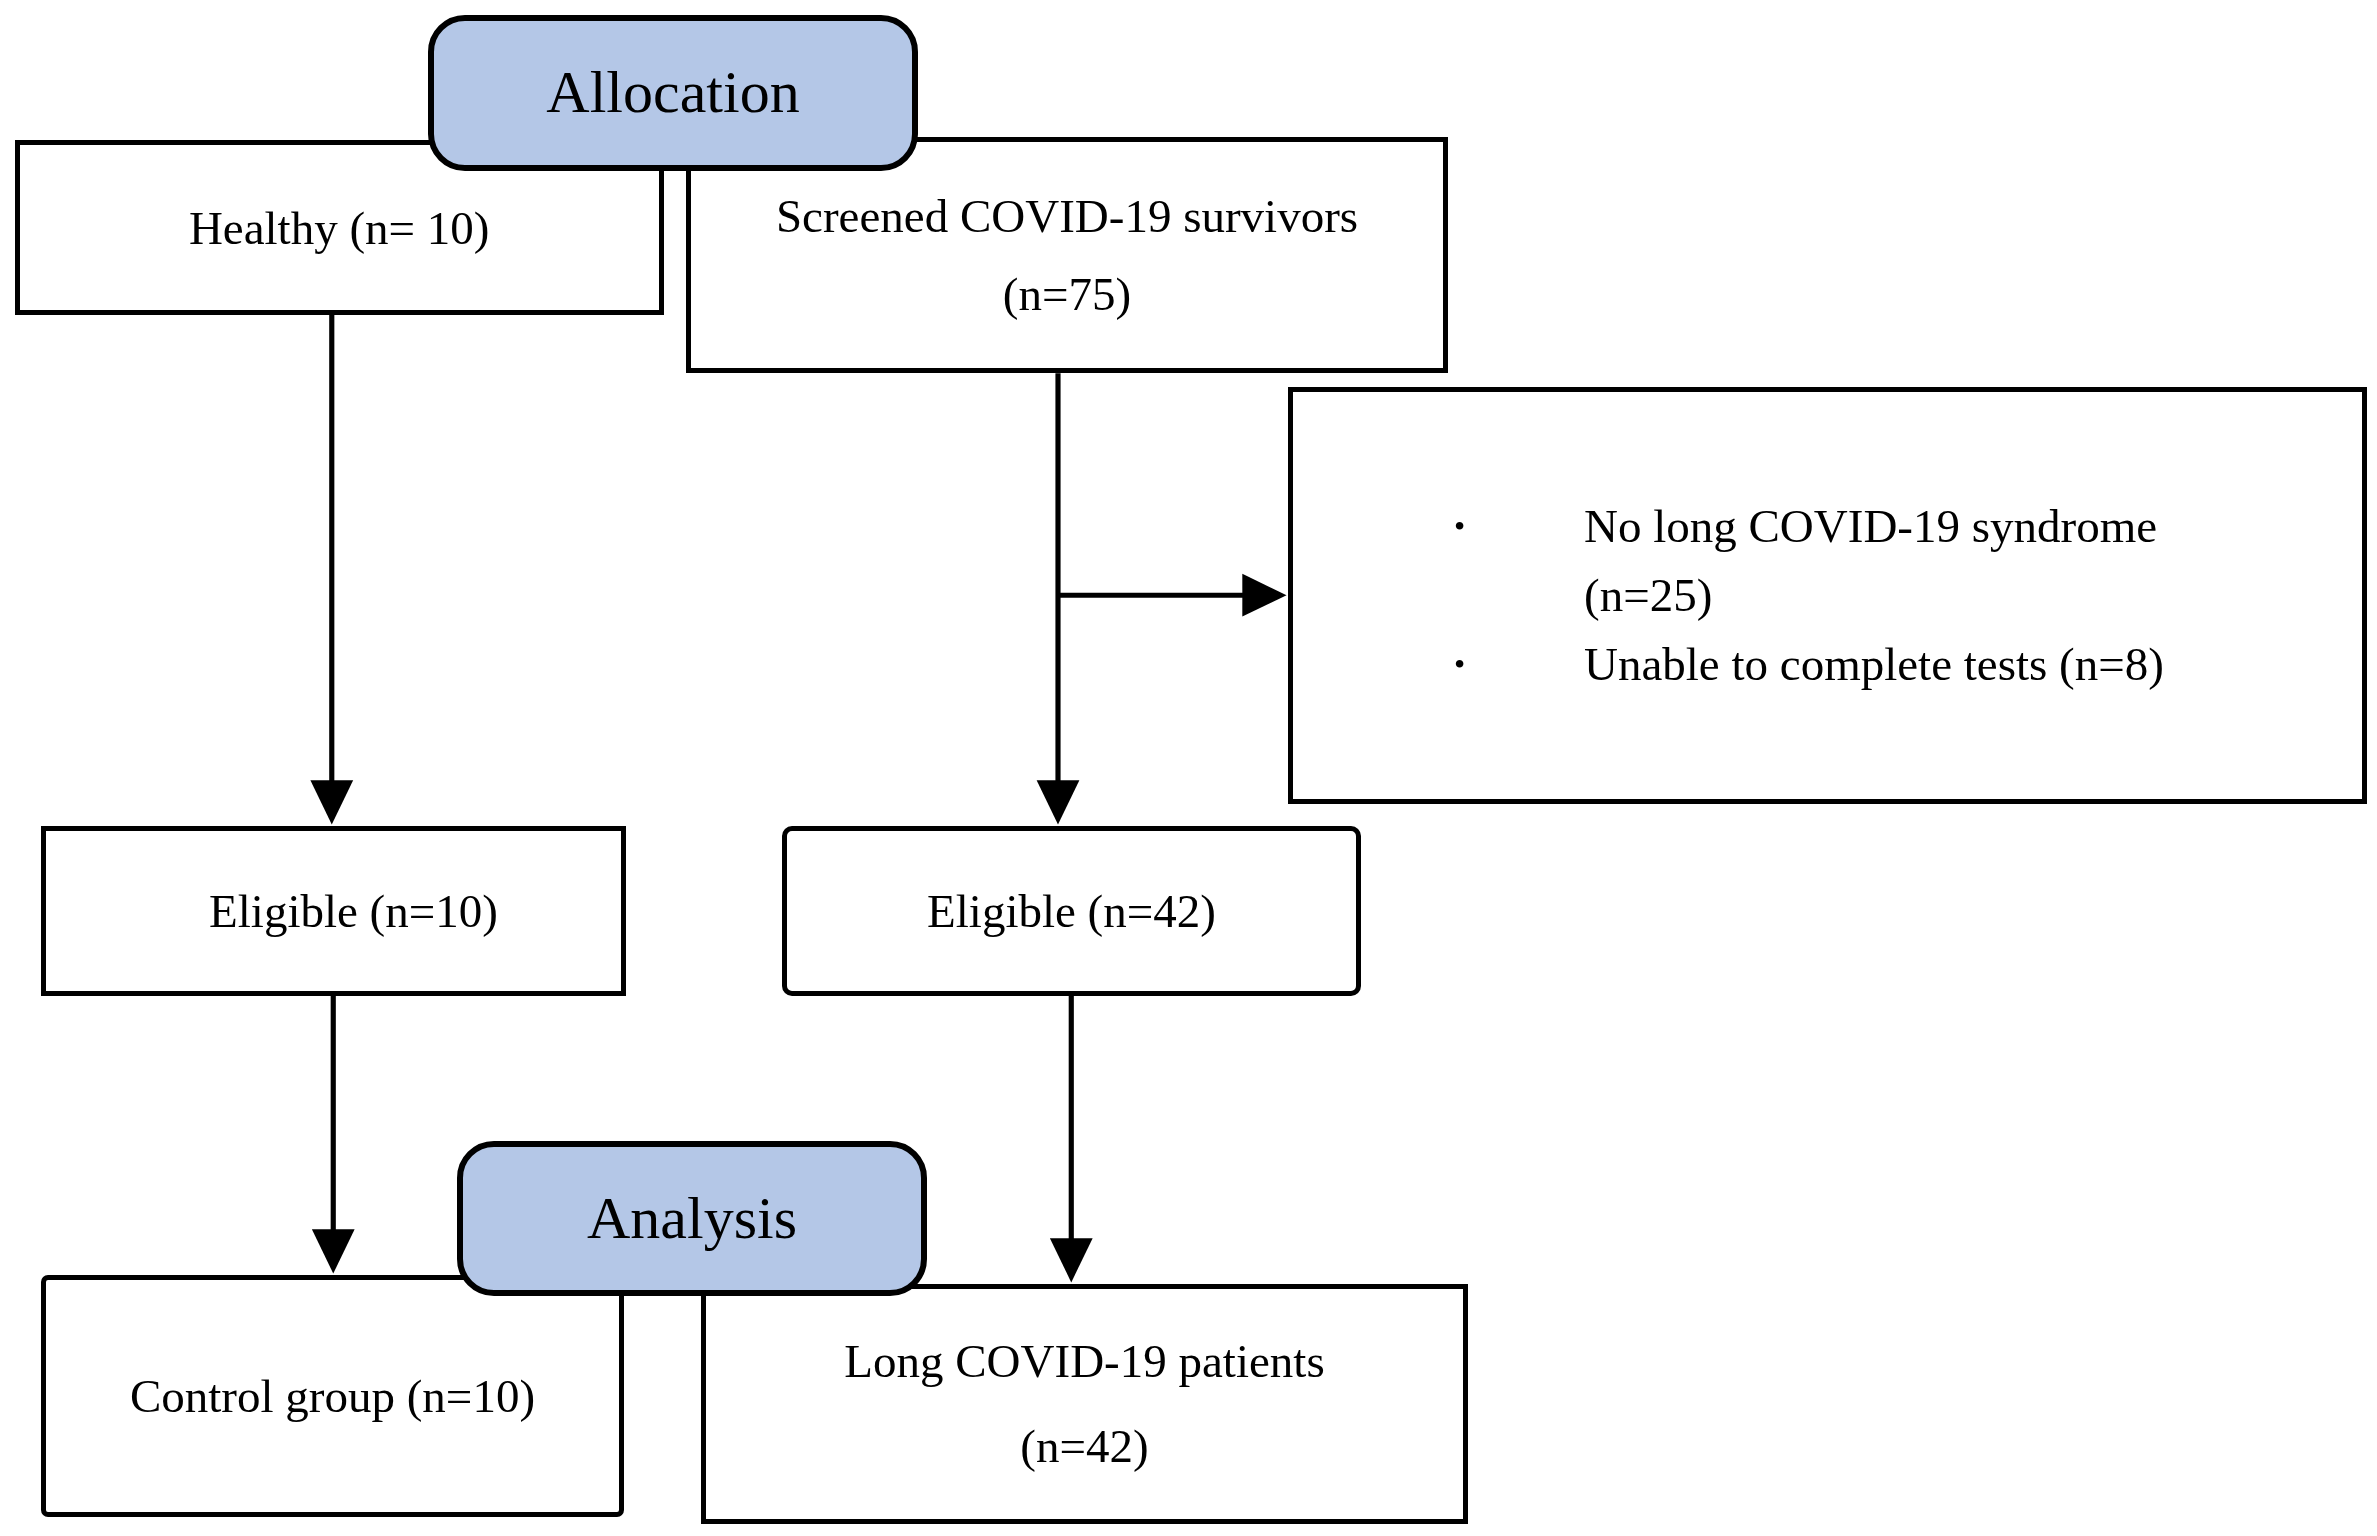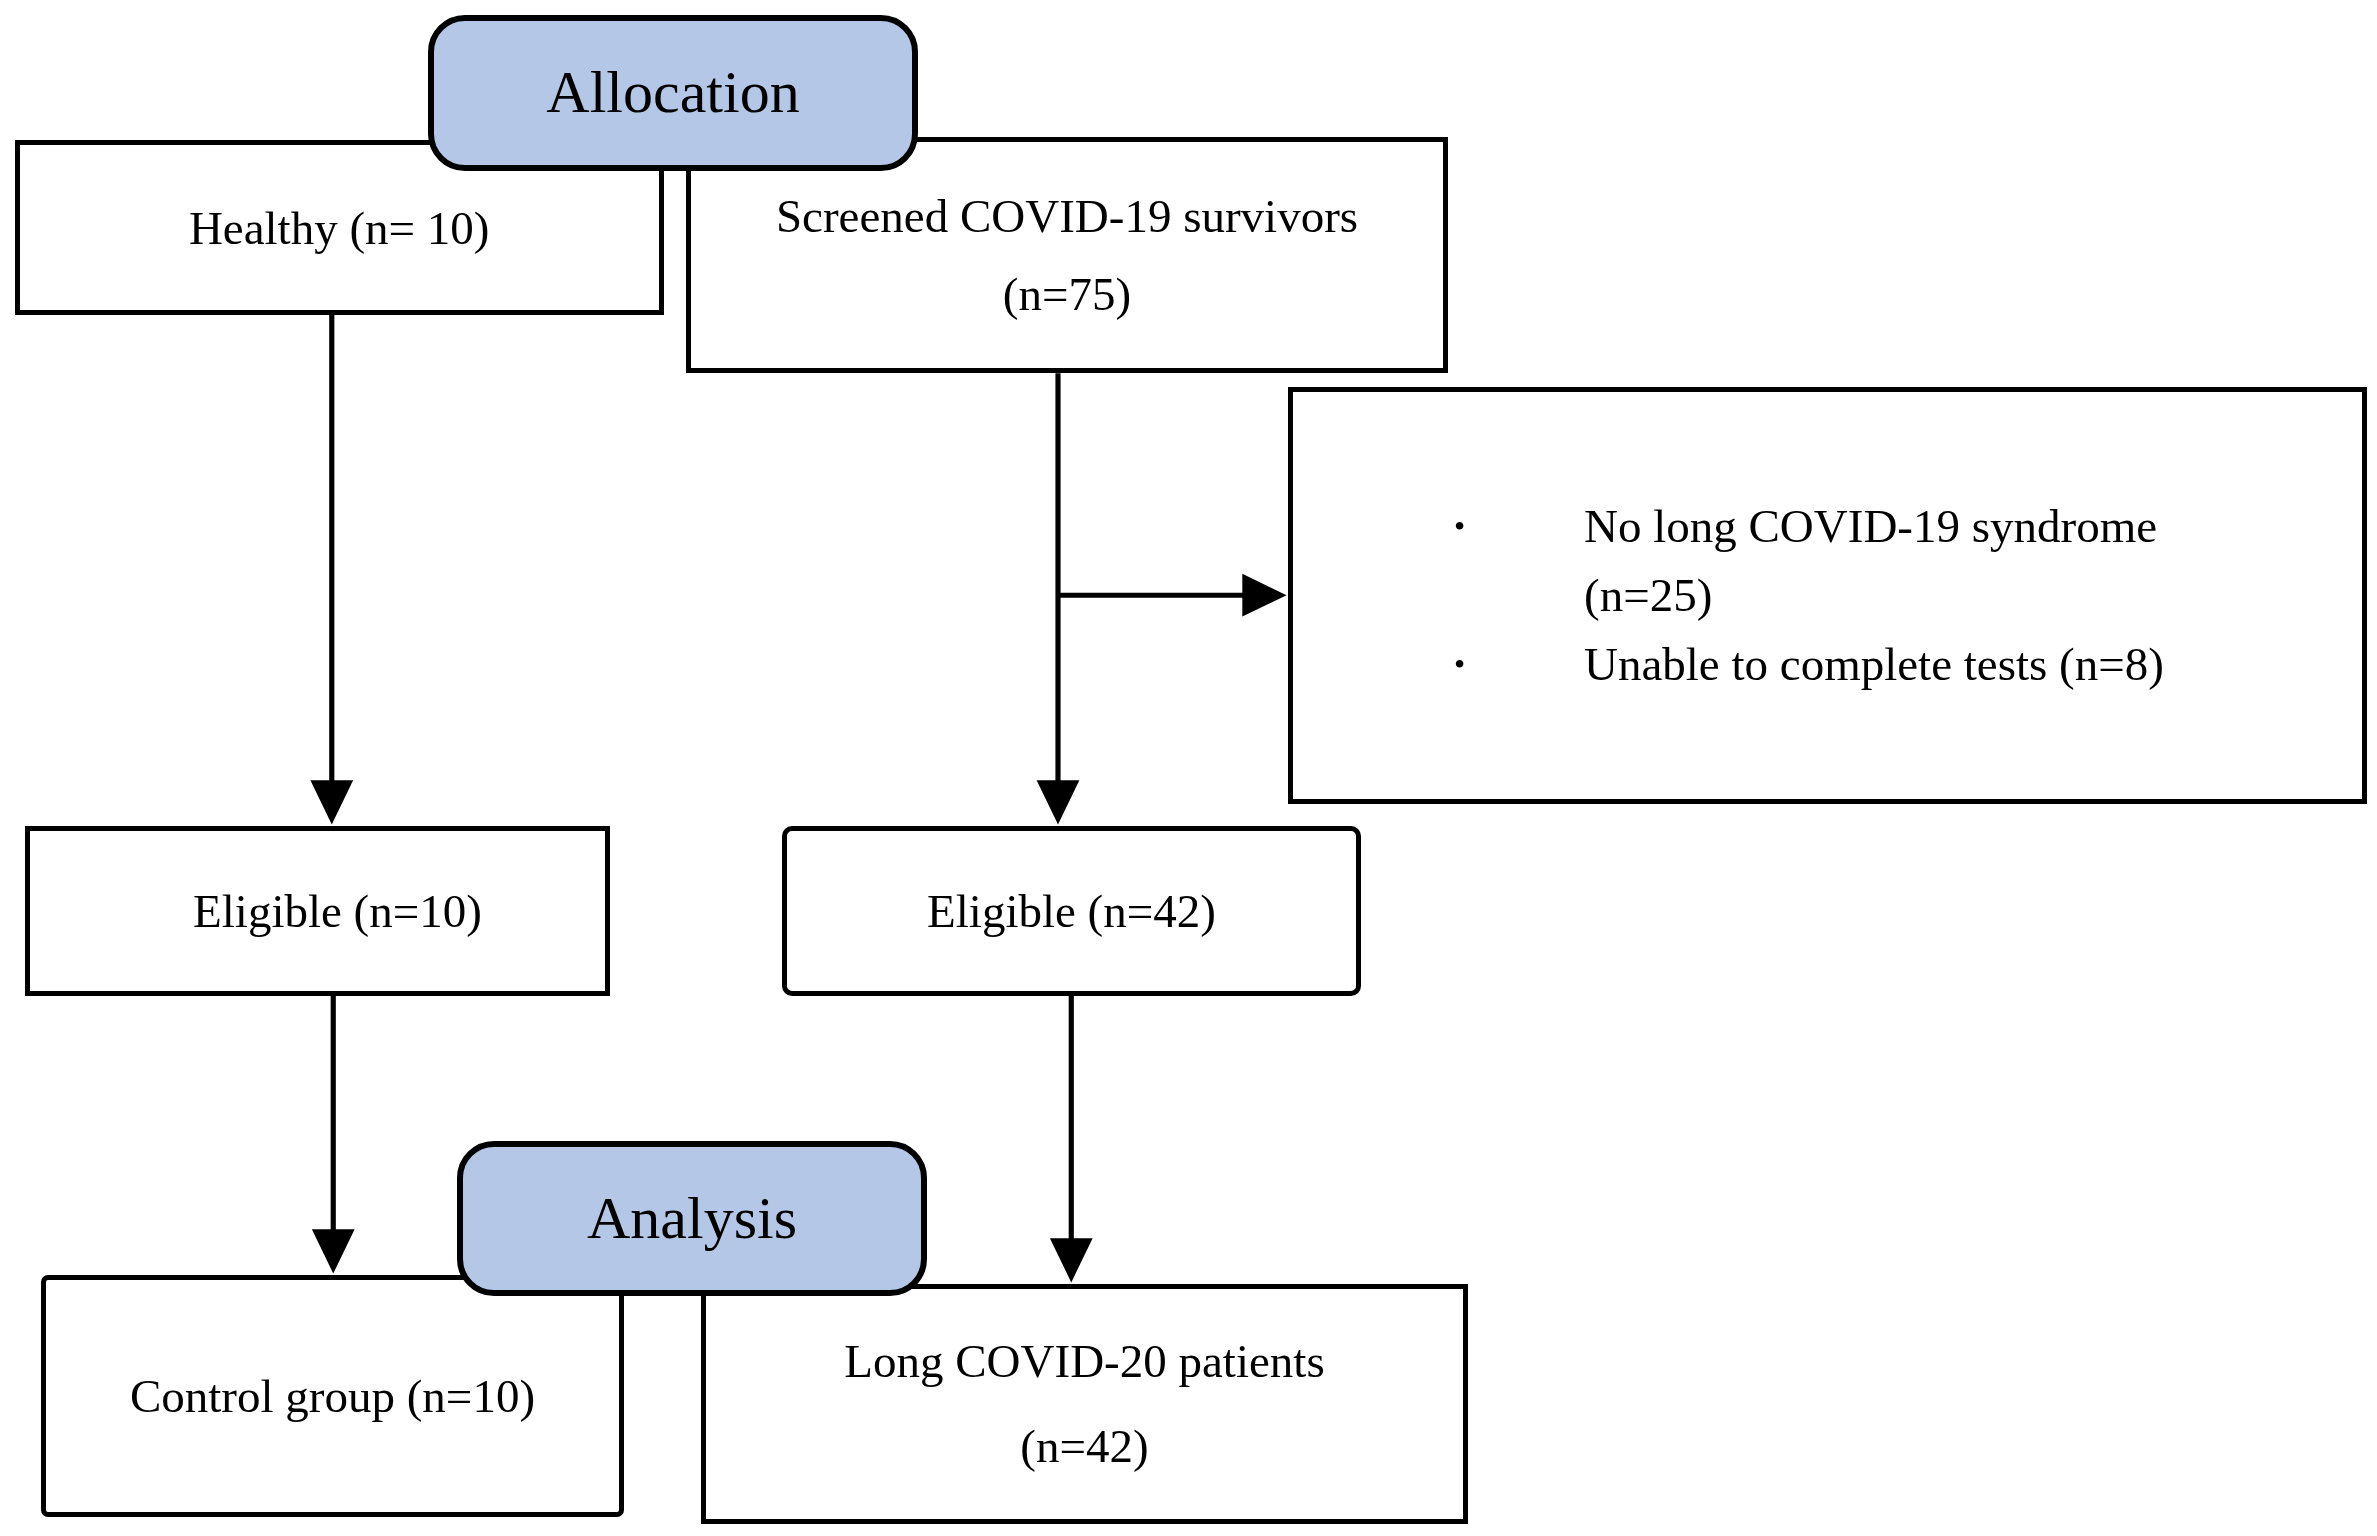--- a/index.html
+++ b/index.html
@@ -45,21 +45,21 @@
     z-index: 3;
   }
   .arrows { position: absolute; left: 0; top: 0; z-index: 2; pointer-events: none; }
 
   #healthy            { left: 14.7px;   top: 140px;  width: 649px;  height: 175px; }
   #screened           { left: 686px;  top: 137px;  width: 762px; height: 236px; }
   #allocation         { left: 428px;  top: 14.7px;   width: 490px;  height: 156px; }
   #exclusions         { left: 1288px; top: 387px;  width: 1079px; height: 417px;
                         align-items: flex-start; justify-content: center;
                         text-align: left; line-height: 69px; }
-  #eligible-control   { left: 25px;   top: 826px; width: 585px;  height: 170px; padding-left: 40px; }
+  #eligible-control   { left: 41px;   top: 826px; width: 585px;  height: 170px; padding-left: 40px; }
   #eligible-patients  { left: 782px; top: 826px; width: 579px;  height: 170px; border-radius: 10px; }
   #analysis           { left: 457px;  top: 1141px; width: 470px;  height: 155px; }
   #control-group      { left: 41px;   top: 1275px; width: 583px;  height: 242px; border-radius: 7px; }
   #long-covid         { left: 701px;  top: 1284px; width: 767px; height: 240px; line-height: 85px; }
 
   .bullet-list { display: flex; flex-direction: column; padding-left: 161px; }
   .bullet-item { display: flex; flex-direction: row; align-items: flex-start; }
   .bullet-marker {
     width: 106px; flex: 0 0 106px;
     font-size: 32px; line-height: 69px;
@@ -104,21 +104,21 @@
 
   <div class="node" id="eligible-patients">
     <div>Eligible (n=42)</div>
   </div>
 
   <div class="node" id="control-group">
     <div>Control group (n=10)</div>
   </div>
 
   <div class="node" id="long-covid">
-    <div>Long COVID-20 patients</div>
+    <div>Long COVID-19 patients</div>
     <div>(n=42)</div>
   </div>
 
   <svg class="arrows" width="2377" height="1537" viewBox="0 0 3224 2084">
 
     <line x1="450" y1="427" x2="450" y2="1065" stroke="#000" stroke-width="7"></line>
     <polygon points="450,1118 421,1058 479,1058" fill="#000"></polygon>
 
     <line x1="1435" y1="506" x2="1435" y2="1065" stroke="#000" stroke-width="7"></line>
     <polygon points="1435,1118 1406,1058 1464,1058" fill="#000"></polygon>

